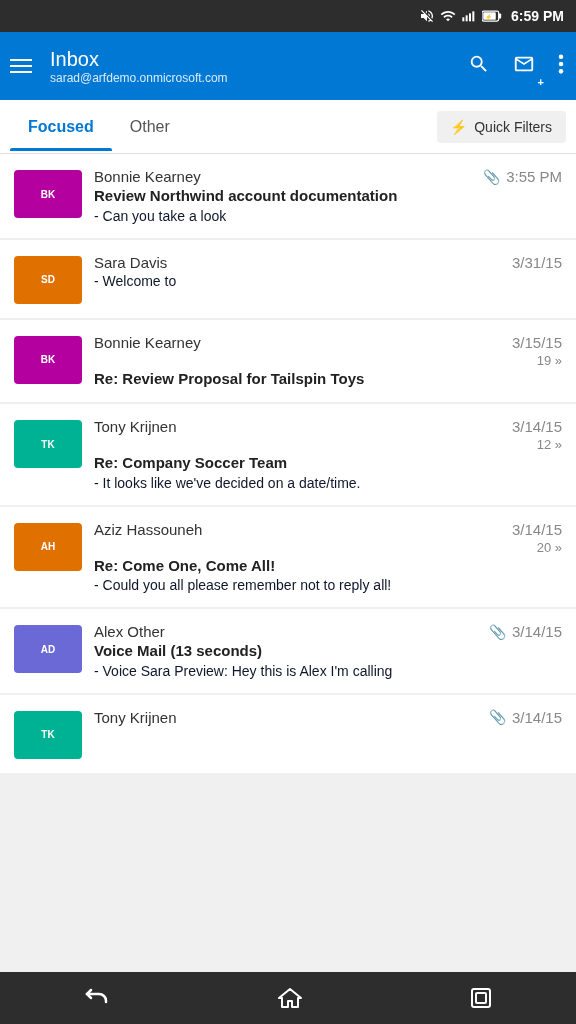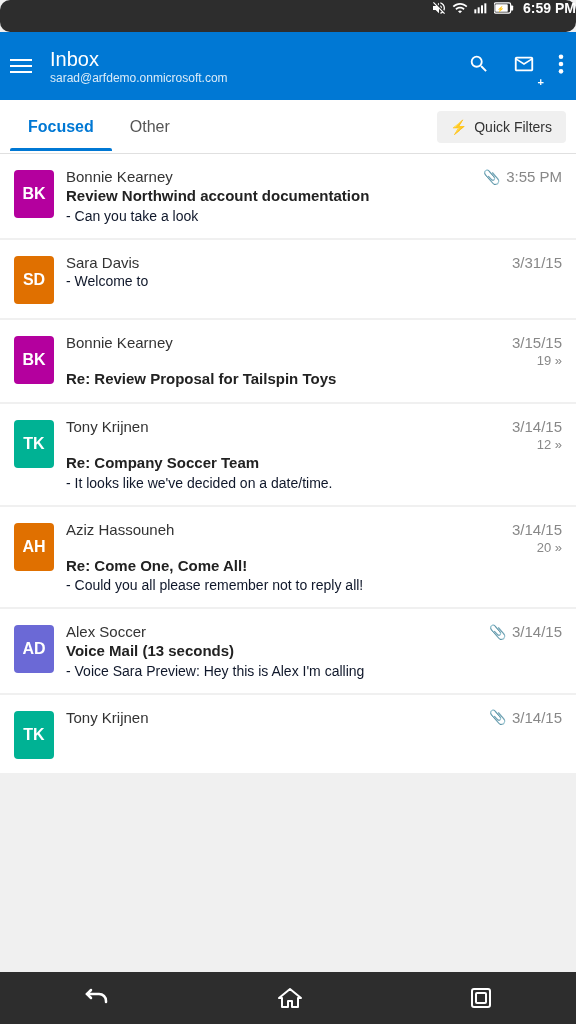--- a/index.html
+++ b/index.html
@@ -4,25 +4,24 @@
   <meta name="viewport" content="width=576, initial-scale=1">
   <style>
     * { margin: 0; padding: 0; box-sizing: border-box; }
     body { width: 576px; height: 1024px; font-family: 'Segoe UI', Arial, sans-serif; background: #f0f0f0; overflow: hidden; }
 
     
     .status-bar {
       background: #2d2d2d;
       height: 32px;
       display: flex;
-      align-items: flex-start;
+      align-items: center;
       justify-content: flex-end;
-      padding: 0 0;
+      padding: 0 12px;
       gap: 6px;
-      border-radius: 10px;
     }
     .status-bar-icons {
       display: flex;
       align-items: center;
       gap: 5px;
     }
     .status-time {
       color: white;
       font-size: 14px;
       font-weight: 600;
@@ -148,28 +147,28 @@
       background: white;
       margin-bottom: 2px;
       padding: 14px 14px;
       display: flex;
       align-items: flex-start;
       gap: 12px;
       cursor: pointer;
     }
 
     .avatar {
-      width: 40px;
+      width: 68px;
       height: 48px;
       border-radius: 4px;
       display: flex;
       align-items: center;
       justify-content: center;
       color: white;
-      font-size: 16px;
+      font-size: 10px;
       font-weight: 600;
       flex-shrink: 0;
       margin-top: 2px;
     }
 
     .email-body {
       flex: 1;
       min-width: 0;
     }
     .email-header-row {
@@ -391,21 +390,21 @@
       </div>
       </div>
       <div class="email-subject">Re: Come One, Come All!</div>
       <div class="email-preview">- Could you all please remember not to reply all!</div>
     </div>
   </div>
     <div class="email-item">
     <div class="avatar" style="background-color:#6b69d6">AD</div>
     <div class="email-body">
       <div class="email-header-row">
-        <span class="email-sender">Alex Soccer</span>
+        <span class="email-sender">Alex Other</span>
 
       <div class="email-meta">
         <span class="paperclip-icon">📎</span>
         <span class="email-date">3/14/15</span>
       </div>
       </div>
       <div class="email-subject">Voice Mail (13 seconds)</div>
       <div class="email-preview">- Voice Sara Preview: Hey this is Alex I'm calling</div>
     </div>
   </div>

